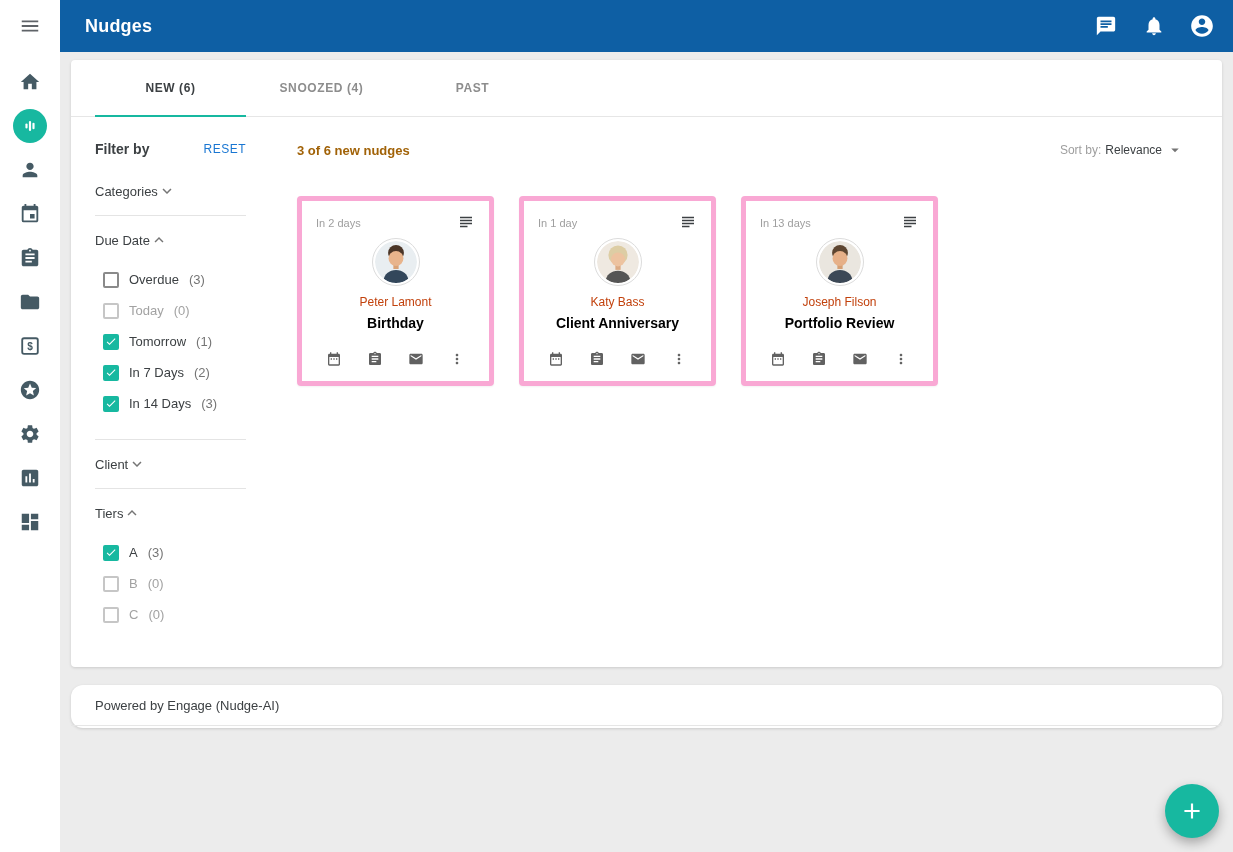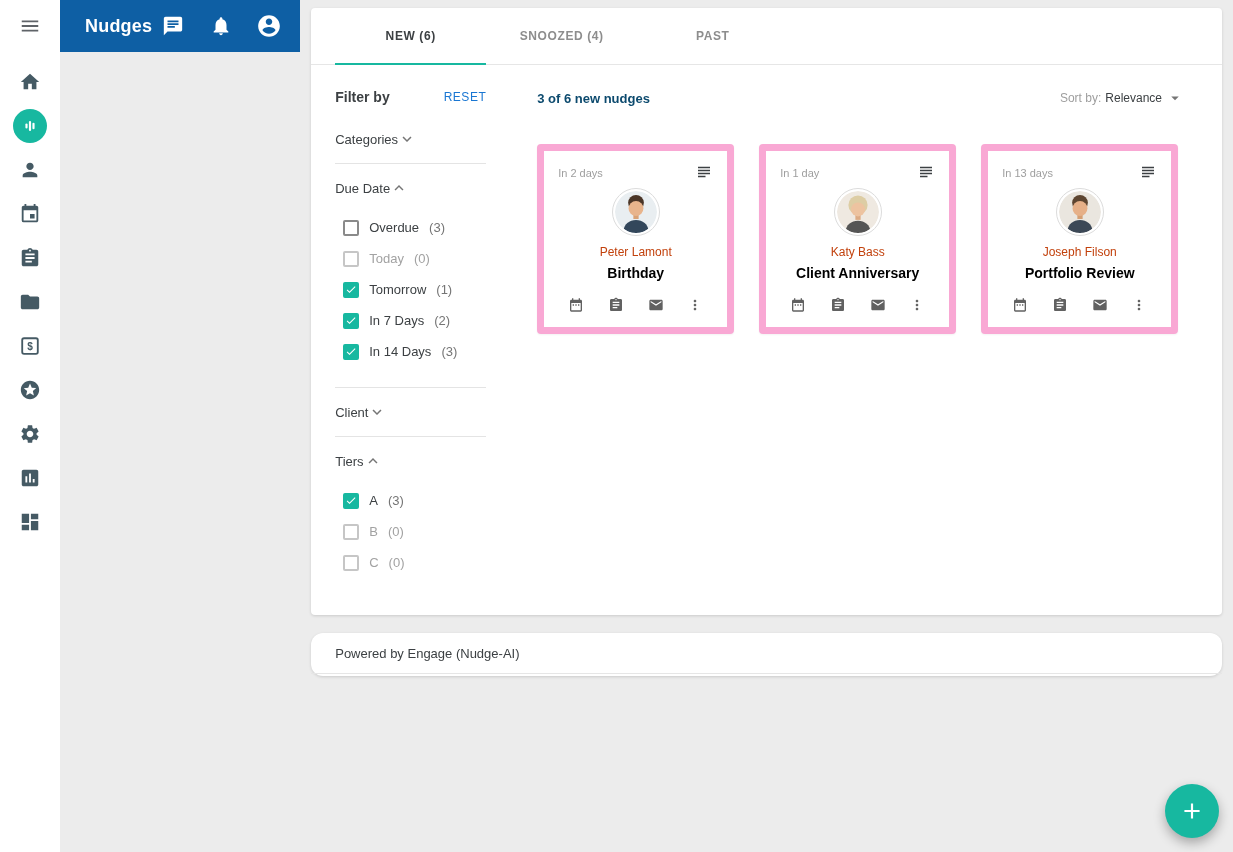--- a/index.html
+++ b/index.html
@@ -16,21 +16,21 @@
   .sb-btn { width:60px; height:44px; border:none; background:none; padding:0; cursor:pointer;
             display:flex; align-items:center; justify-content:center; color:#455a64; }
   .sb-btn svg { width:22px; height:22px; fill:currentColor; }
   .sb-menu { height:52px; color:#5f6368; }
   .sb-nav { display:flex; flex-direction:column; margin-top:8px; }
   .active-circle { width:34px; height:34px; border-radius:50%; background:#17b8a0; color:#fff;
                    display:flex; align-items:center; justify-content:center; }
   .active-circle svg { width:20px; height:20px; fill:#fff; }
 
   
-  .main-col { flex:1; min-width:0; display:flex; }
+  .main-col { flex:1; min-width:0; display:flex; flex-direction:column; }
   .topbar { flex:none; height:52px; background:#0e5fa4; color:#fff; display:flex; align-items:center; padding:0 10px 0 25px; }
   .topbar h1 { margin:0; font-size:18px; font-weight:700; letter-spacing:.2px; }
   .tb-icons { margin-left:auto; display:flex; align-items:center; gap:6px; }
   .tb-btn { width:42px; height:42px; border:none; background:none; cursor:pointer; color:#fff;
             display:flex; align-items:center; justify-content:center; padding:0; }
   .tb-btn svg { width:22px; height:22px; fill:#fff; }
   .tb-btn.account svg { width:26px; height:26px; }
 
   .workspace { flex:1; padding:8px 11px; overflow:hidden; }
 
@@ -62,28 +62,28 @@
   .cb.checked { border-color:#17b8a0; background:#17b8a0; }
   .cb.checked svg { display:block; }
   .ccount { color:#757575; }
   .copt.disabled { color:#a2a2a2; }
   .copt.disabled .cb { border-color:#c6c6c6; }
   .copt.disabled .ccount { color:#a2a2a2; }
 
   
   .cards-area { flex:1; padding:24px 24px 0 20px; display:flex; flex-direction:column; min-width:0; }
   .summary-row { display:flex; justify-content:space-between; align-items:center; }
-  .summary { font-size:13px; font-weight:700; color:#0c4a6e; }
+  .summary { font-size:13px; font-weight:700; color:#a16207; }
   .sort { display:flex; align-items:center; gap:4px; cursor:pointer; margin-right:14px; }
   .sort-label { font-size:12px; color:#9e9e9e; }
   .sort-value { font-size:12px; color:#3c4043; }
   .sort svg { width:18px; height:18px; fill:#757575; }
 
   .cards { display:flex; gap:25px; margin-top:37px; }
-  .card { width:197px; height:190px; background:#fff; border:7px solid #f9a8d4; border-radius:4px;
+  .card { width:197px; height:190px; background:#fff; border:5px solid #f9a8d4; border-radius:4px;
           box-shadow:0 1px 2px rgba(0,0,0,.05); padding:12px 14px 10px;
           display:flex; flex-direction:column; align-items:center; }
   .card-top { width:100%; display:flex; justify-content:space-between; align-items:flex-start; }
   .due { font-size:11px; color:#9e9e9e; padding-top:4px; }
   .notes-btn { border:none; background:none; padding:0; cursor:pointer; color:#3c4043; }
   .notes-btn svg { width:18px; height:18px; fill:#3c4043; }
   .avatar { width:48px; height:48px; border:1px solid #dcdcdc; border-radius:50%; padding:2px; margin-top:4px; background:#fff; }
   .avatar svg { width:42px; height:42px; display:block; border-radius:50%; }
   .client-name { font-size:12px; color:#c2410c; margin-top:9px; cursor:pointer; }
   .card-title { font-size:14px; font-weight:700; color:#000000; margin-top:6px; }

